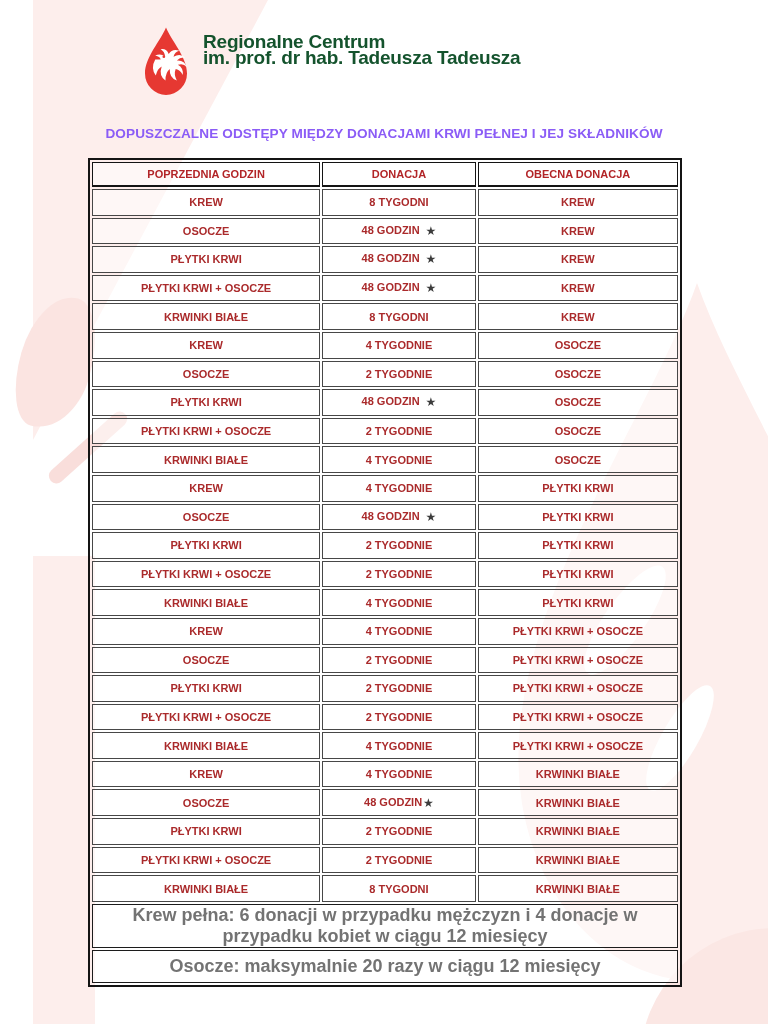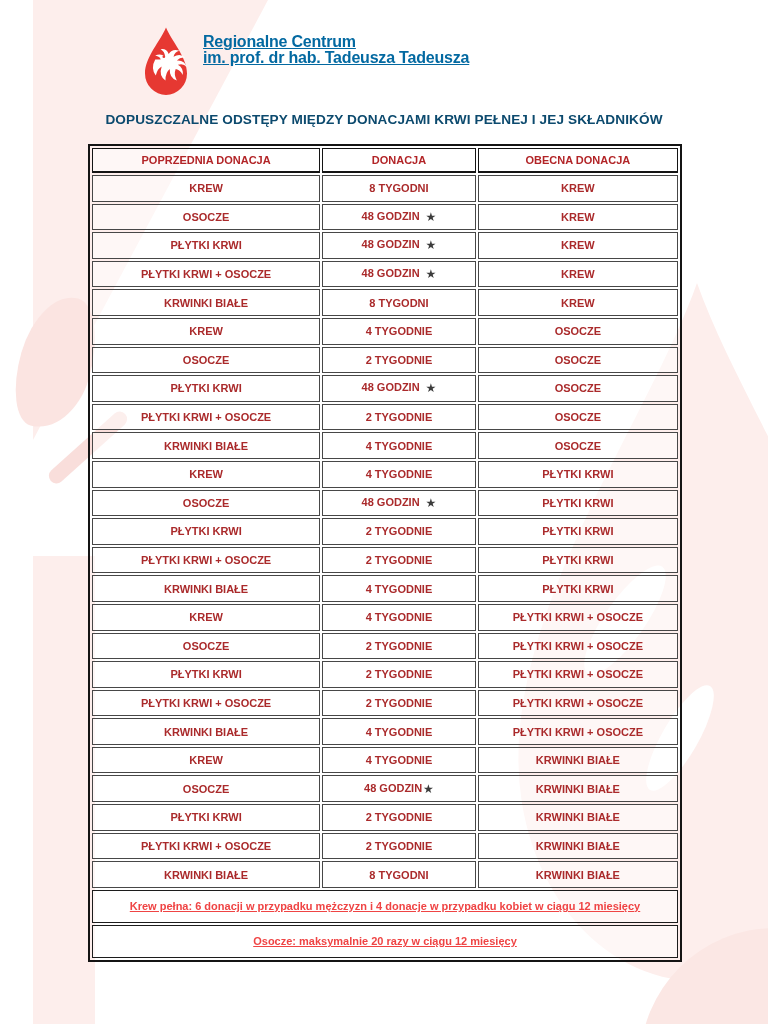--- a/index.html
+++ b/index.html
@@ -22,41 +22,41 @@
   .wm-swirl.s1{left:560px;top:600px;width:130px;height:40px;transform:rotate(-55deg);}
   .wm-swirl.s2{left:620px;top:720px;width:120px;height:36px;transform:rotate(-60deg);}
   .wm-corner{left:640px;top:928px;width:270px;height:270px;border-radius:50%;background:#fbe7e4;}
 
   
   .content{position:relative;z-index:1;}
 
   .logo-row{display:flex;align-items:flex-start;margin:26px 0 0 139px;}
   .drop-svg{width:54px;height:70px;display:block;}
   .org-name{margin-left:10px;padding-top:8px;
-    color:#0369a1;font-weight:bold;font-size:16px;line-height:16px;letter-spacing:-0.2px;text-decoration:underline;}
-
-  .page-title{margin-top:16px;text-align:center;
-    color:#0c4a6e;font-weight:bold;font-size:13.6px;letter-spacing:0.1px;}
+    color:#14532d;font-weight:bold;font-size:19px;line-height:16px;letter-spacing:-0.2px;}
+
+  .page-title{margin-top:30px;text-align:center;
+    color:#8b5cf6;font-weight:bold;font-size:13.6px;letter-spacing:0.1px;}
 
   table.donation{
     margin:17px 0 0 88px;width:594px;
     border-collapse:separate;border-spacing:2px;
     border:2px solid #141414;
     table-layout:fixed;
   }
   col.c1{width:39.2%;} col.c2{width:26.4%;} col.c3{width:34.4%;}
   th,td{
     text-align:center;vertical-align:middle;
     font-weight:bold;color:#aa2a2b;font-size:11px;
     background:rgba(255,255,255,0.5);
     padding:0 2px;
   }
   th{height:22px;border:1px solid #141414;border-bottom-width:2px;color:#b22427;}
   td{height:24.6px;border:1px solid #474747;}
-  td.foot{height:31px;font-size:11px;border:1.5px solid #1c1c1c;color:#ef4444;text-decoration:underline;}
+  td.foot{height:31px;font-size:18px;border:1.5px solid #1c1c1c;color:#737373;}
   .star{color:#3c3c3c;font-size:12px;margin-left:6px;vertical-align:-1px;}
   .star.tight{margin-left:1px;}
 </style>
 </head>
 <body>
 
 <div class="wm wm-triangle"></div>
 <div class="wm wm-comma"></div>
 <div class="wm wm-stroke"></div>
 <div class="wm wm-leftcol"></div>
@@ -84,21 +84,21 @@
   <div class="page-title">DOPUSZCZALNE ODSTĘPY MIĘDZY DONACJAMI KRWI PEŁNEJ I JEJ SKŁADNIKÓW</div>
 
   <table class="donation">
     <colgroup>
         <col class="c1">
         <col class="c2">
         <col class="c3">
       </colgroup>
     <thead>
       <tr>
-        <th>POPRZEDNIA DONACJA</th>
+        <th>POPRZEDNIA GODZIN</th>
         <th>DONACJA</th>
         <th>OBECNA DONACJA</th>
       </tr>
     </thead>
     <tbody>
         <tr>
           <td>KREW</td>
           <td>8 TYGODNI</td>
           <td>KREW</td>
         </tr>

